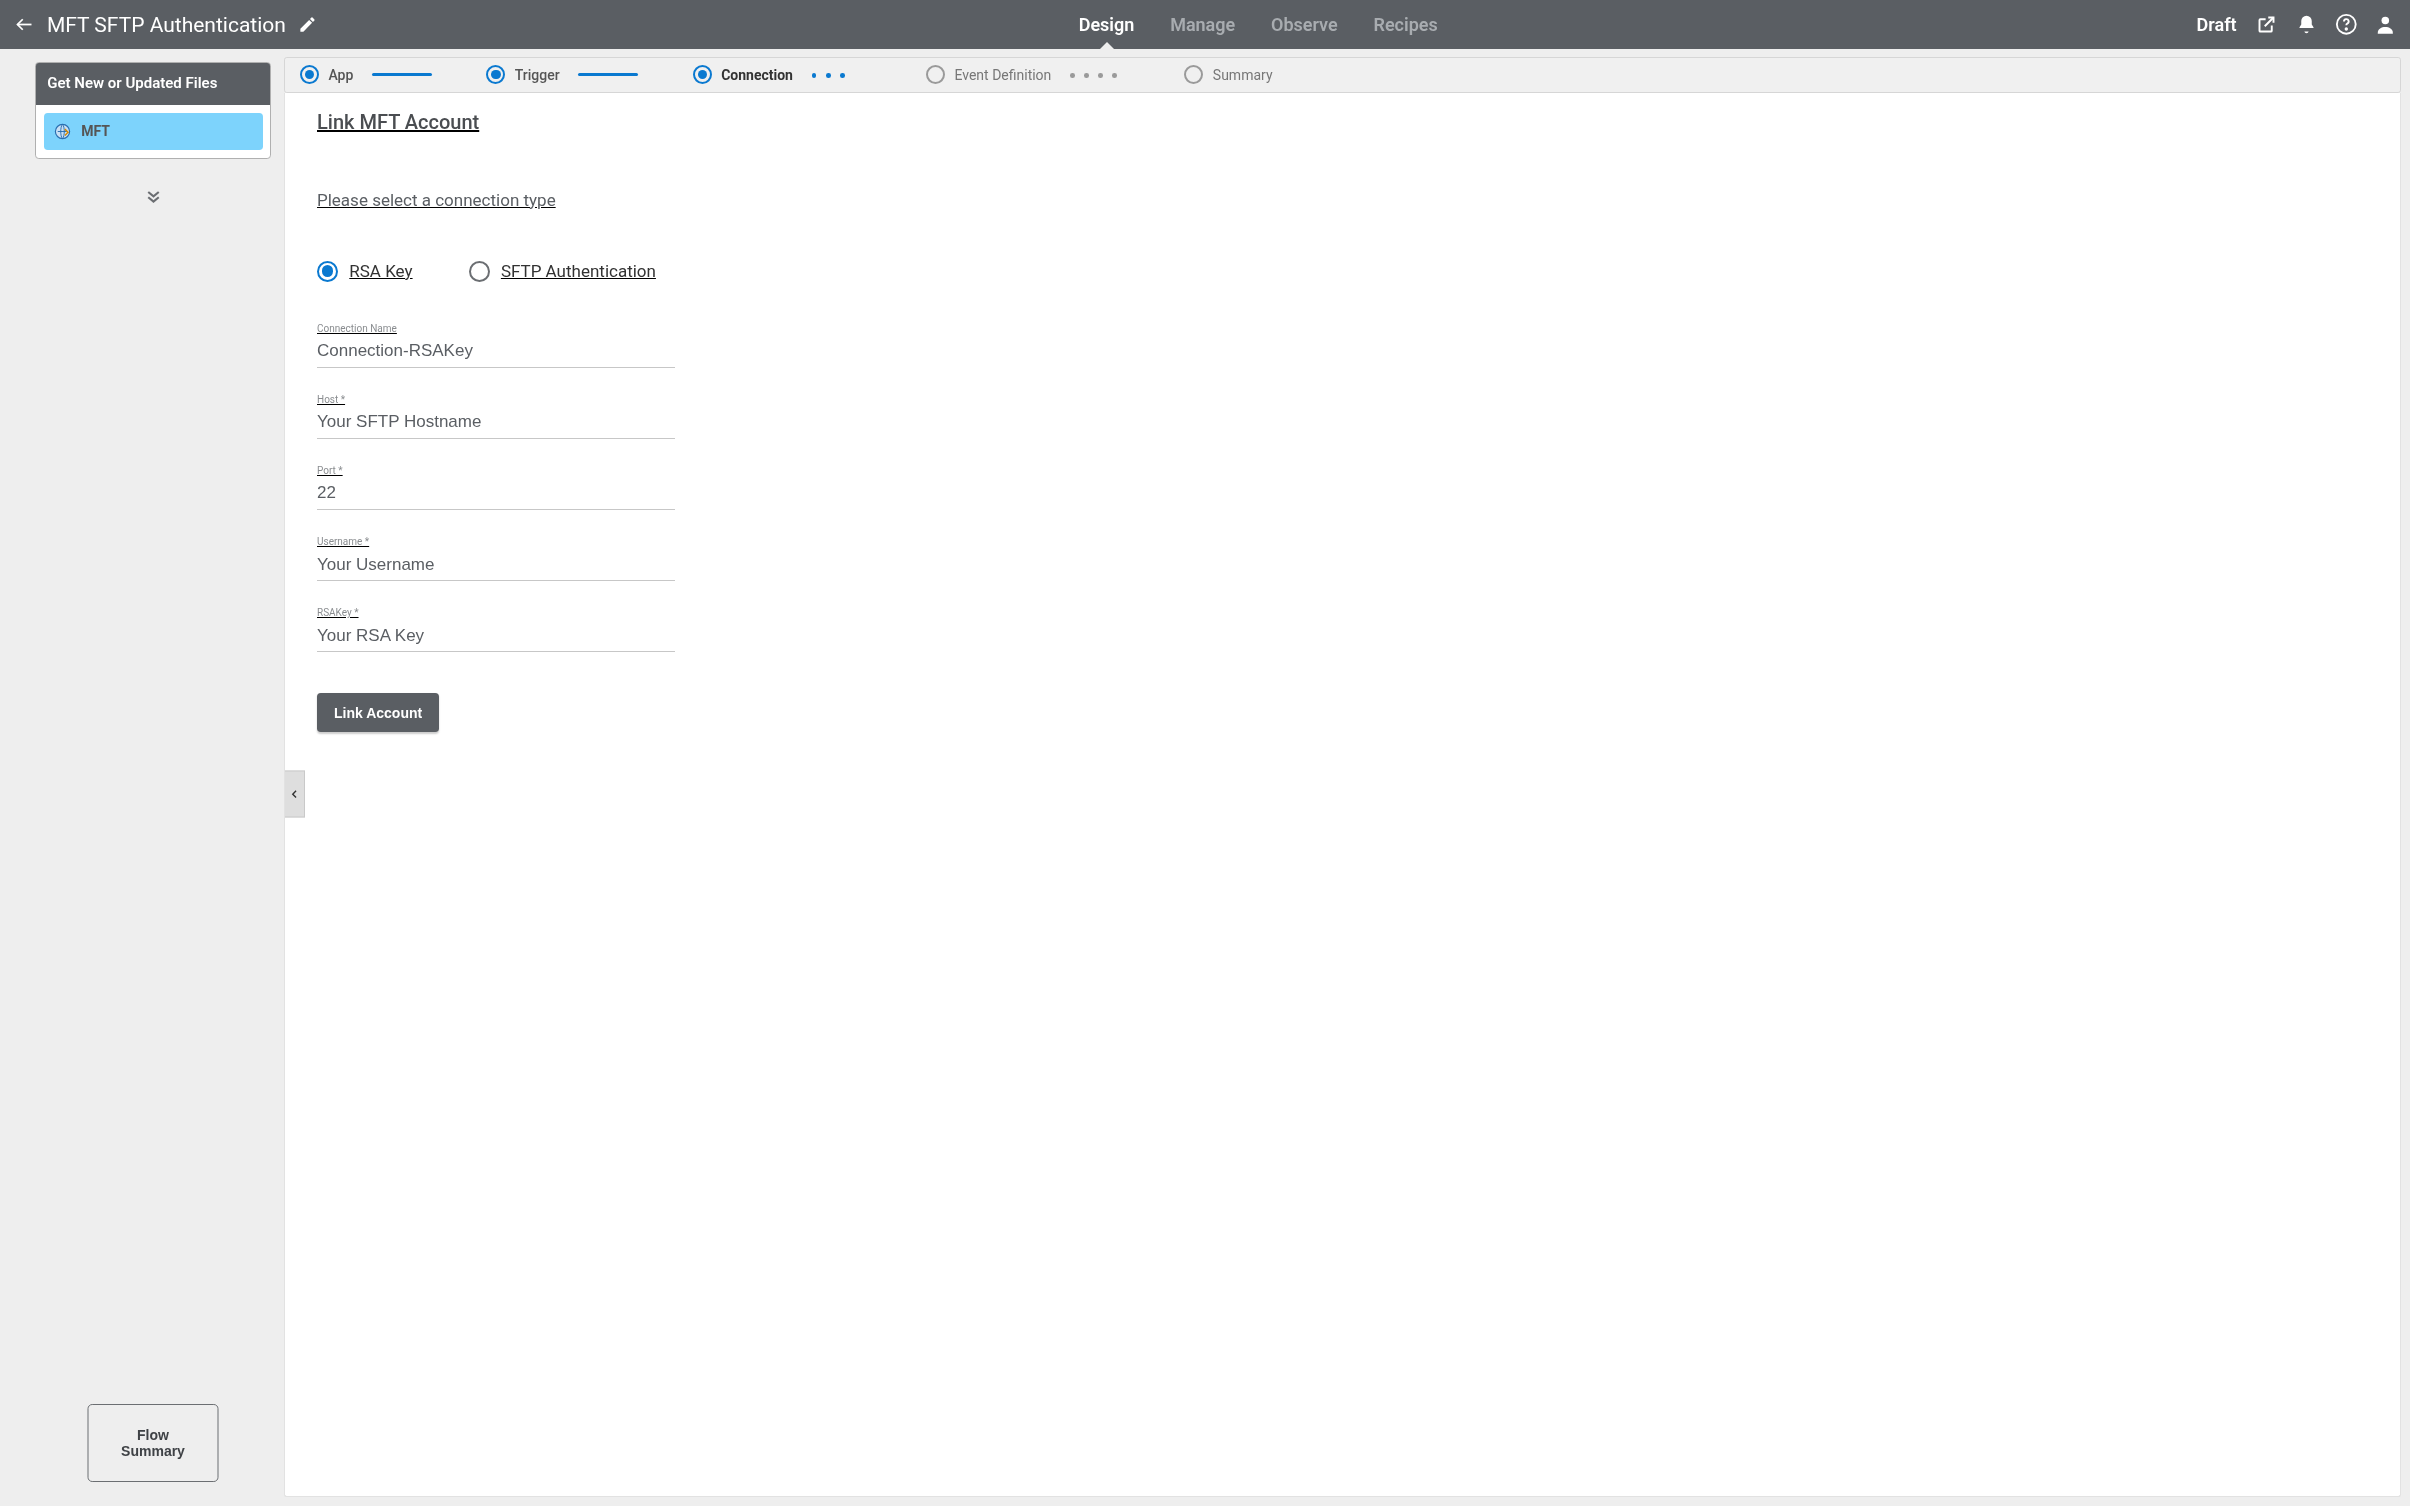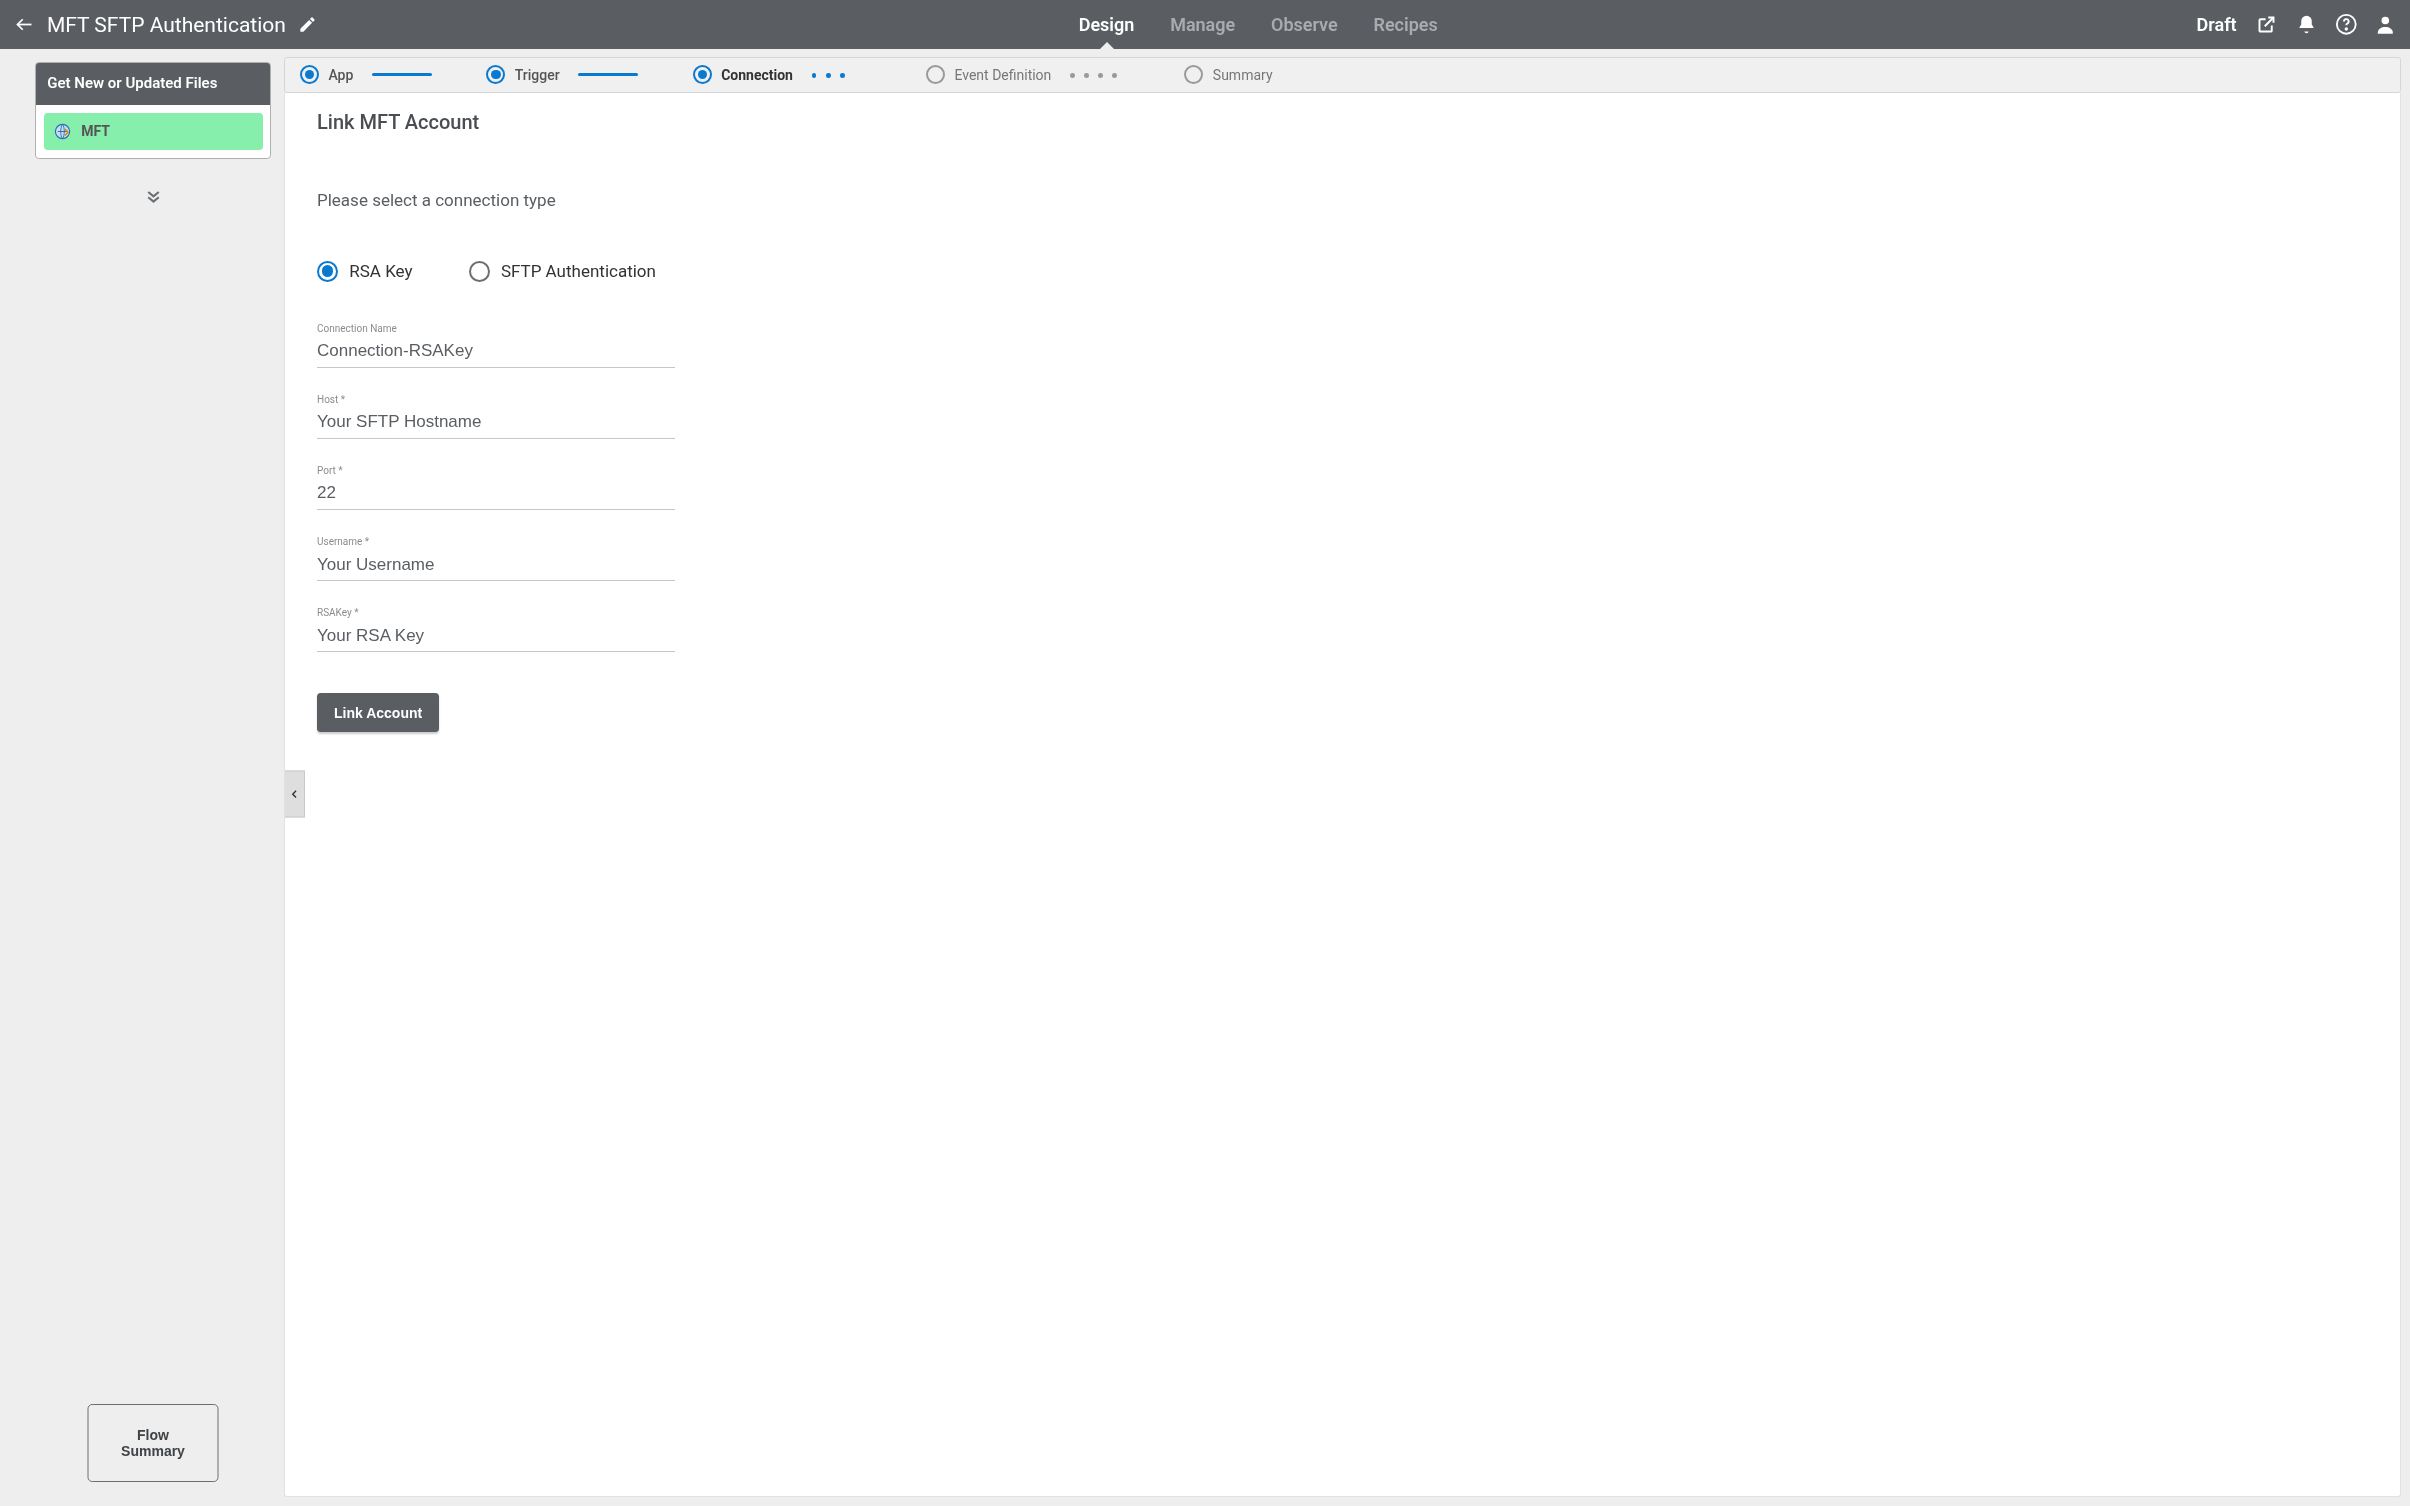--- a/index.html
+++ b/index.html
@@ -19,42 +19,42 @@
 .topbar .icon { width: 22.6px; height: 22.6px; display: flex; align-items: center; justify-content: center; cursor: pointer; }
 
 
 .body { display: flex; position: absolute; top: 49px; bottom: 0; left: 0; right: 0; margin-left: 22px; }
 
 
 .sidebar { width: 262px; padding: 13px; position: relative; }
 .card { border: 0.9px solid #b0b0b0; border-radius: 3.8px; overflow: hidden; background: #fff; }
 .card-header { background: #5a5e63; color: #fff; padding: 11.3px 11.3px; font-size: 15px; font-weight: 600; line-height: 1.3; }
 .card-body { padding: 7.5px; }
-.app-chip { display: flex; align-items: center; gap: 9.4px; background: #86efac; border-radius: 3.8px; padding: 9.4px 9.4px; font-weight: 700; color: #555; font-size: 14px; }
+.app-chip { display: flex; align-items: center; gap: 9.4px; background: #7dd3fc; border-radius: 3.8px; padding: 9.4px 9.4px; font-weight: 700; color: #555; font-size: 14px; }
 .app-chip .app-icon { width: 19px; height: 19px; display: inline-flex; align-items: center; justify-content: center; }
 .expand { display: flex; justify-content: center; margin-top: 26px; color: #6b6e72; cursor: pointer; }
 .flow-summary { position: absolute; bottom: 24.5px; left: 50%; transform: translateX(-50%); border: 1.4px solid #6b6e72; border-radius: 4.7px; padding: 22px 17px; font-size: 14px; font-weight: 600; color: #3f4246; background: transparent; cursor: pointer; }
 
 
 .main { flex: 1; display: flex; flex-direction: column; position: relative; }
 .stepper { display: flex; align-items: center; background: #f0f0f0; border: 0.9px solid #d6d6d6; border-radius: 2.8px; margin: 7.5px 9.4px 0 0; padding: 7.5px 15px; gap: 7.5px; text-align: right; }
 .step { display: flex; align-items: center; gap: 9.4px; font-size: 14px; }
 .step .circle { width: 19px; height: 19px; border-radius: 50%; border: 2.4px solid #0a79d0; display: flex; align-items: center; justify-content: center; }
 .step .circle .dot { width: 9.4px; height: 9.4px; border-radius: 50%; background: #0a79d0; }
 .step.active-current .label { font-weight: 700; color: #333; }
 .step.done .label { color: #555; font-weight: 500; }
 .step.todo .circle { border-color: #9a9a9a; }
 .step.todo .label { color: #777; }
 .connector { flex: 1; height: 2.4px; background: #0a79d0; max-width: 60px; margin: 0 11.3px; border-radius: 1.9px; }
 .connector.dots { background: none; display: flex; gap: 9.4px; }
 .connector.dots .d { width: 4.7px; height: 4.7px; border-radius: 50%; background: #0a79d0; }
 .connector.dots.gray .d { background: #9a9a9a; }
 .spacer { flex: 0 0 28px; }
 
-.content { background: #fff; margin: 0 9.4px 9.4px 0; border: 0.9px solid #e2e2e2; border-top: none; border-radius: 0 0 2.8px 2.8px; padding: 17px 32px 56px 32px; flex: 1; overflow: auto; position: relative; }
+.content { background: #fff; margin: 0 9.4px 9.4px 0; border: 0.9px solid #e2e2e2; border-top: none; border-radius: 0 0 2.8px 2.8px; padding: 17px 32px 56px 32px; flex: 1; overflow: auto; position: relative; text-decoration: underline; }
 .h1 { font-size: 20px; font-weight: 500; color: #4a4d51; margin-bottom: 56px; }
 .lead { font-size: 17px; color: #5a5e63; margin-bottom: 51px; }
 
 .radios { display: flex; align-items: center; gap: 56px; margin-bottom: 41px; }
 .radio { display: flex; align-items: center; gap: 11.3px; font-size: 17px; color: #333; cursor: pointer; }
 .radio .r-outer { width: 21px; height: 21px; border-radius: 50%; border: 2.4px solid #0a79d0; display: flex; align-items: center; justify-content: center; }
 .radio .r-inner { width: 11.3px; height: 11.3px; border-radius: 50%; background: #0a79d0; }
 .radio.off .r-outer { border-color: #6b6e72; }
 
 .field { width: 358px; margin-bottom: 26px; }

